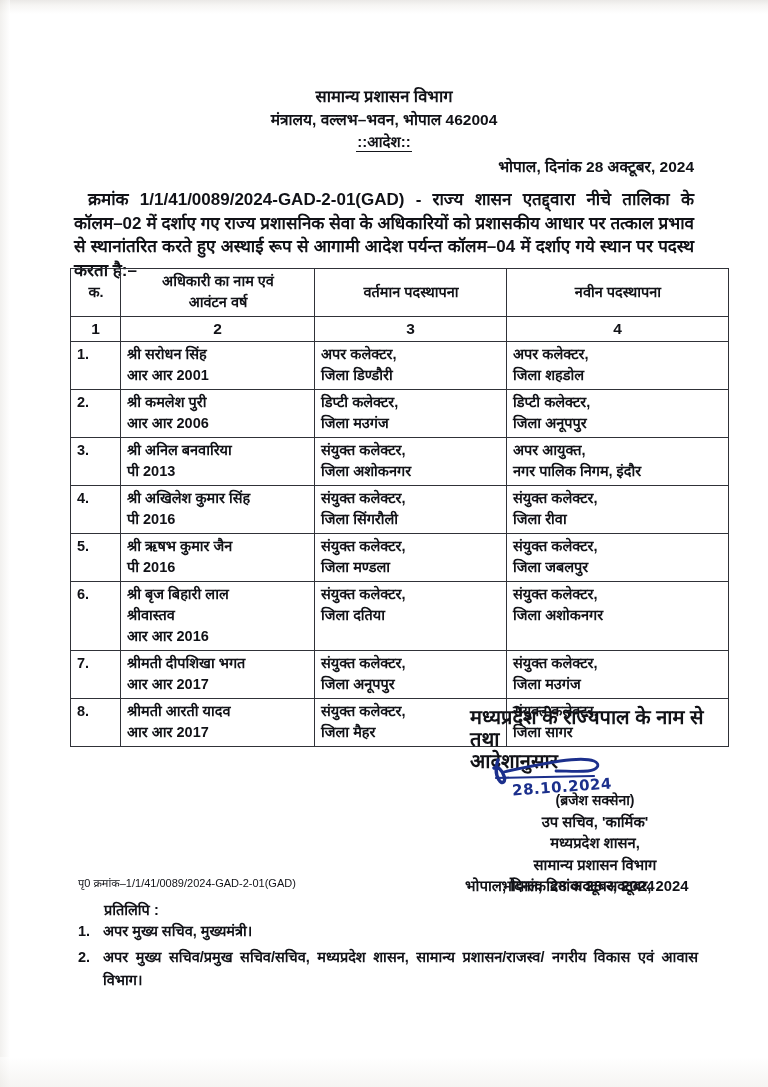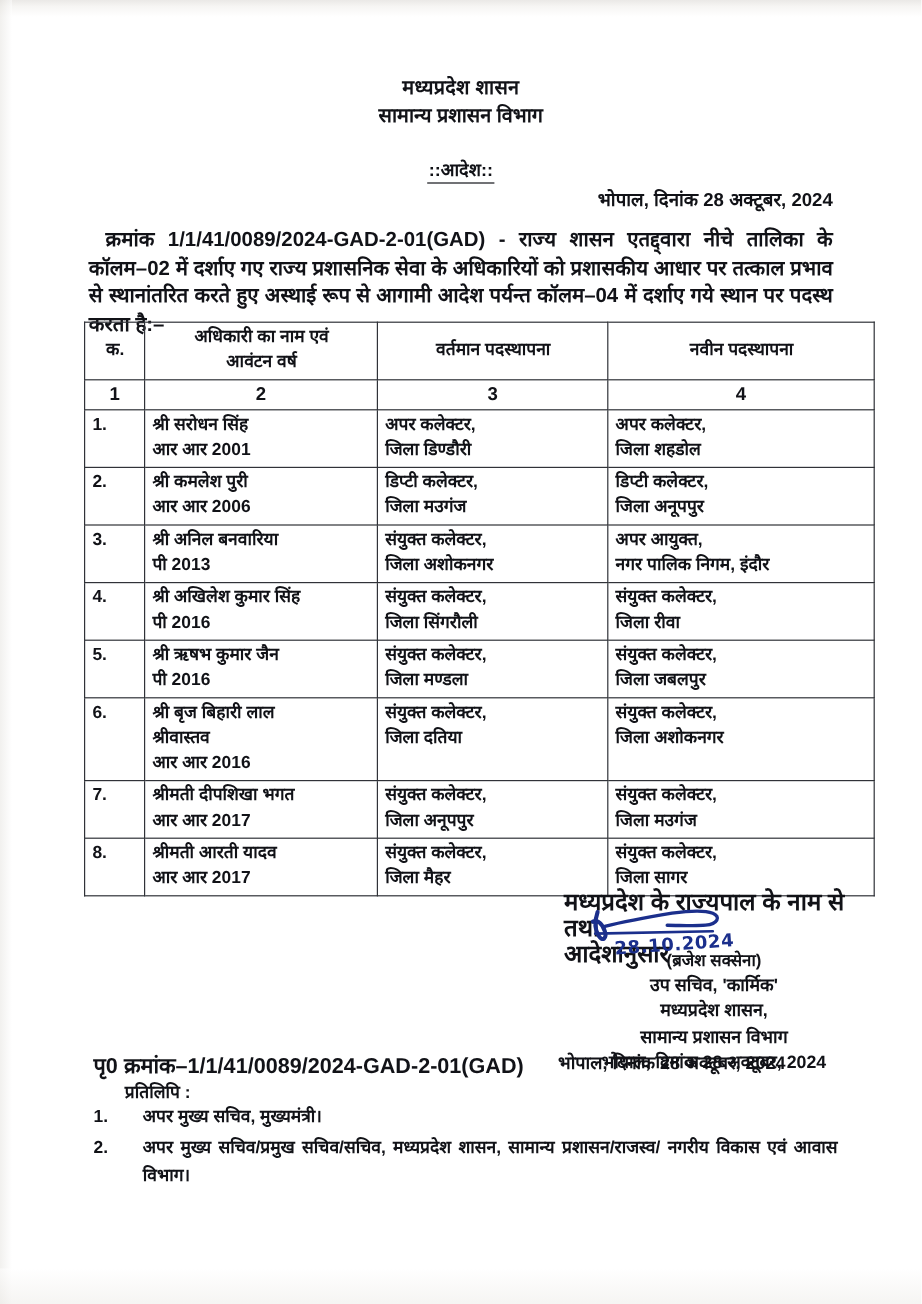--- a/index.html
+++ b/index.html
@@ -67,21 +67,21 @@
     font-weight:bold;
     color:#111217;
   }
   .tbl th{text-align:center;vertical-align:middle;}
   .c-sn{width:38px;text-align:left;}
   .c-name{width:182px;}
   .c-cur{width:180px;}
   .c-new{width:210px;}
   .numrow td{text-align:center;font-size:15.5px;padding:1px 4px 2px;}
   .numrow td.c-sn{text-align:center;}
-  .cell-l2{white-space:pre-line;margin-top:35px;}
+  .cell-l2{white-space:pre-line;}
 
   
   .closing{
     position:absolute;left:470px;top:706px;width:260px;
     font-size:20px;line-height:22px;font-weight:bold;
   }
   .sig-wrap{
     position:absolute;left:470px;top:752px;width:300px;height:58px;
   }
   .sig-svg{position:absolute;left:20px;top:0;}
@@ -94,50 +94,50 @@
   }
   .sig-block{
     position:absolute;left:430px;top:790px;width:330px;
     text-align:center;font-size:14.8px;line-height:21.5px;font-weight:bold;
   }
   .sig-block .nm{font-size:14px;}
 
   
   .foot-ref{
     position:absolute;left:78px;top:875px;
-    font-size:18px;font-weight:bold;
+    font-size:11px;font-weight:normal;
   }
   .foot-date{
     position:absolute;left:465px;top:875px;
     font-size:15px;font-weight:bold;white-space:nowrap;
   }
   .foot-copy{
     position:absolute;left:78px;top:899px;
     font-size:14.5px;font-weight:bold;margin-left:26px;
   }
   .foot-list{
     position:absolute;left:78px;top:920px;width:620px;
     font-size:14.5px;line-height:23px;font-weight:bold;
   }
   .fl-item{display:flex;gap:9px;margin-bottom:3px;}
   .fl-num{width:16px;flex:none;}
   .fl-txt{flex:1;text-align:justify;text-justify:inter-word;}
-  .fl-txt.j{text-align-last:left;margin-left:16px;}
+  .fl-txt.j{text-align-last:left;}
 </style>
 </head>
 <body>
 
 <div class="scan-top"></div>
 <div class="scan-left"></div>
 <div class="scan-bottom"></div>
 
 <div class="page">
 
-  <div class="hdr hdr-1">मध्यप्रदेश शासन</div>
   <div class="hdr hdr-2">सामान्य प्रशासन विभाग</div>
+  <div class="hdr hdr-3">मंत्रालय, वल्लभ–भवन, भोपाल 462004</div>
   <div class="hdr hdr-4"><span>::आदेश::</span></div>
 
   <div class="date-top">भोपाल, दिनांक 28 अक्टूबर, 2024</div>
 
   <div class="para"><span class="indent"></span><span>क्रमांक 1/1/41/0089/2024-GAD-2-01(GAD) - राज्य शासन एतद्द्वारा नीचे तालिका के कॉलम–02 में दर्शाए गए राज्य प्रशासनिक सेवा के अधिकारियों को प्रशासकीय आधार पर तत्काल प्रभाव से स्थानांतरित करते हुए अस्थाई रूप से आगामी आदेश पर्यन्त कॉलम–04 में दर्शाए गये स्थान पर पदस्थ करता है:–</span></div>
 
   <table class="tbl">
     <thead>
       <tr>
         <th class="c-sn">क.</th>

